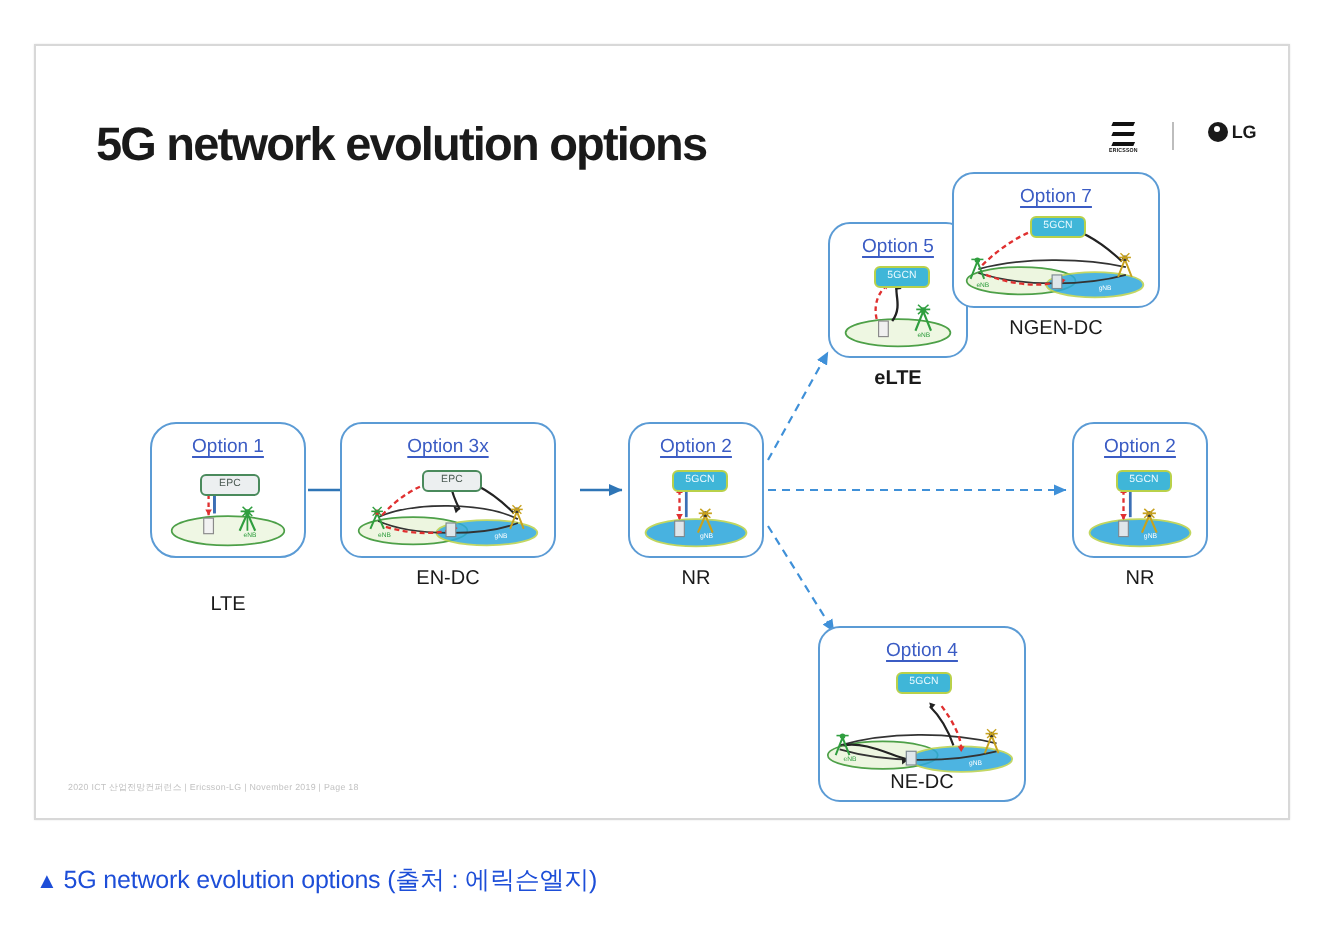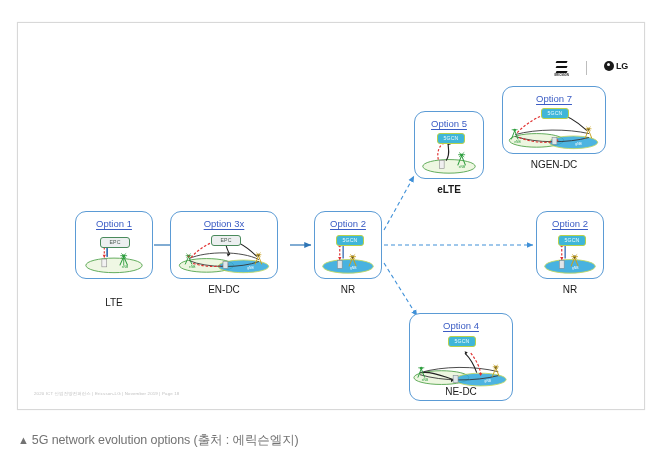--- a/index.html
+++ b/index.html
@@ -117,33 +117,34 @@
     color: #c2c2c2;
     letter-spacing: 0.15px;
     white-space: nowrap;
   }
 
   
   .caption {
     position: absolute;
     left: 18px; top: 432px;
     font-size: 12.5px;
-    color: #737373;
+    color: #1d4ed8;
     white-space: nowrap;
     letter-spacing: -0.1px;
   }
   .caption .tri { font-size: 11px; margin-right: 3px; }
 </style>
 </head>
 <body>
 
 <div id="root">
 
   <div class="slide">
 
+    <div class="slide-title">5G network evolution options</div>
 
     <div class="logos">
       <div class="logo-ericsson">
         <div class="mark">
             <i></i>
             <i></i>
             <i></i>
           </div>
         <div class="wordmark">ERICSSON</div>
       </div>
@@ -168,21 +169,21 @@
 
       <line x1="272" y1="222" x2="293" y2="222" stroke="#2e75b6" stroke-width="1.2" marker-end="url(#ah-solid)"></line>
 
       <line x1="366" y1="207" x2="396" y2="153" stroke="#3f90d8" stroke-width="1.1" stroke-dasharray="4,3" marker-end="url(#ah-dash)"></line>
 
       <line x1="366" y1="222" x2="515" y2="222" stroke="#3f90d8" stroke-width="1.1" stroke-dasharray="4,3" marker-end="url(#ah-dash)"></line>
 
       <line x1="366" y1="240" x2="399" y2="293" stroke="#3f90d8" stroke-width="1.1" stroke-dasharray="4,3" marker-end="url(#ah-dash)"></line>
     </svg>
 
-    <div class="node" style="left:57px; top:188px; width:78px; height:68px;">
+    <div class="node" style="left:57px; top:188px; width:78px; height:68px;border-radius:13px;">
       <div class="node-title">Option 1</div>
       <svg class="node-canvas" viewBox="0 0 78 68">
         <ellipse cx="39" cy="55" rx="29" ry="7.5" fill="#ffffff" stroke="#4a9e4a" stroke-width="0.9"></ellipse>
         <ellipse cx="39" cy="55" rx="29" ry="7.5" fill="#8cc63f" opacity="0.14"></ellipse>
         <rect x="26.5" y="48.5" width="5" height="8" fill="#f2f2f2" stroke="#8a8a8a" stroke-width="0.6"></rect>
         <line x1="32" y1="46" x2="32" y2="34" stroke="#3b6fb5" stroke-width="1.4"></line>
         <line x1="32" y1="34" x2="32" y2="46" stroke="#3b6fb5" stroke-width="1.4"></line>
         <path d="M29 47 L29 33" stroke="#e03030" stroke-width="1.2" stroke-dasharray="2.4,1.8"></path>
         <path d="M29 33 l-1.7 3 l3.4 0 Z" fill="#e03030"></path>
         <path d="M29 47 l-1.7 -3 l3.4 0 Z" fill="#e03030"></path>
@@ -276,21 +277,21 @@
           <line x1="0.4" y1="1" x2="7.6" y2="1" stroke="#2f9e3f" stroke-width="0.9"></line>
           <line x1="1.3" y1="-1.4" x2="6.7" y2="3.4" stroke="#2f9e3f" stroke-width="0.8"></line>
           <line x1="6.7" y1="-1.4" x2="1.3" y2="3.4" stroke="#2f9e3f" stroke-width="0.8"></line>
         </g>
         <text x="45" y="58" font-size="3.4" fill="#2f9e3f" font-family="Liberation Sans, sans-serif">eNB</text>
       </svg>
       <div class="corebox gcn" style="left:22px; top:21px; width:28px; height:11px;">5GCN</div>
       <div class="node-label" style="top:72px;font-weight:bold;">eLTE</div>
     </div>
 
-    <div class="node" style="left:484px; top:63px; width:104px; height:68px;">
+    <div class="node" style="left:458px; top:63px; width:104px; height:68px;">
       <div class="node-title">Option 7</div>
       <svg class="node-canvas" viewBox="0 0 104 68">
         <ellipse cx="34" cy="55" rx="28" ry="7" fill="#ffffff" stroke="#4a9e4a" stroke-width="0.9"></ellipse>
         <ellipse cx="34" cy="55" rx="28" ry="7" fill="#8cc63f" opacity="0.16"></ellipse>
         <ellipse cx="72" cy="57" rx="25" ry="6.5" fill="#2fa8dc" opacity="0.85" stroke="#b9d14a" stroke-width="0.9"></ellipse>
         <path d="M12 49 C 34 43, 66 43, 88 48" fill="none" stroke="#333" stroke-width="0.9"></path>
         <path d="M12 51 C 34 58, 66 58, 88 52" fill="none" stroke="#333" stroke-width="0.9"></path>
         <path d="M86 45 C 72 32, 62 28, 54 27" fill="none" stroke="#222" stroke-width="1.1"></path>
         <path d="M55 27 l3.4 -1.6 l-0.4 3.4 Z" fill="#222"></path>
         <path d="M14 47 C 24 37, 36 30, 44 28" fill="none" stroke="#e03030" stroke-width="1.2" stroke-dasharray="2.6,1.8"></path>

